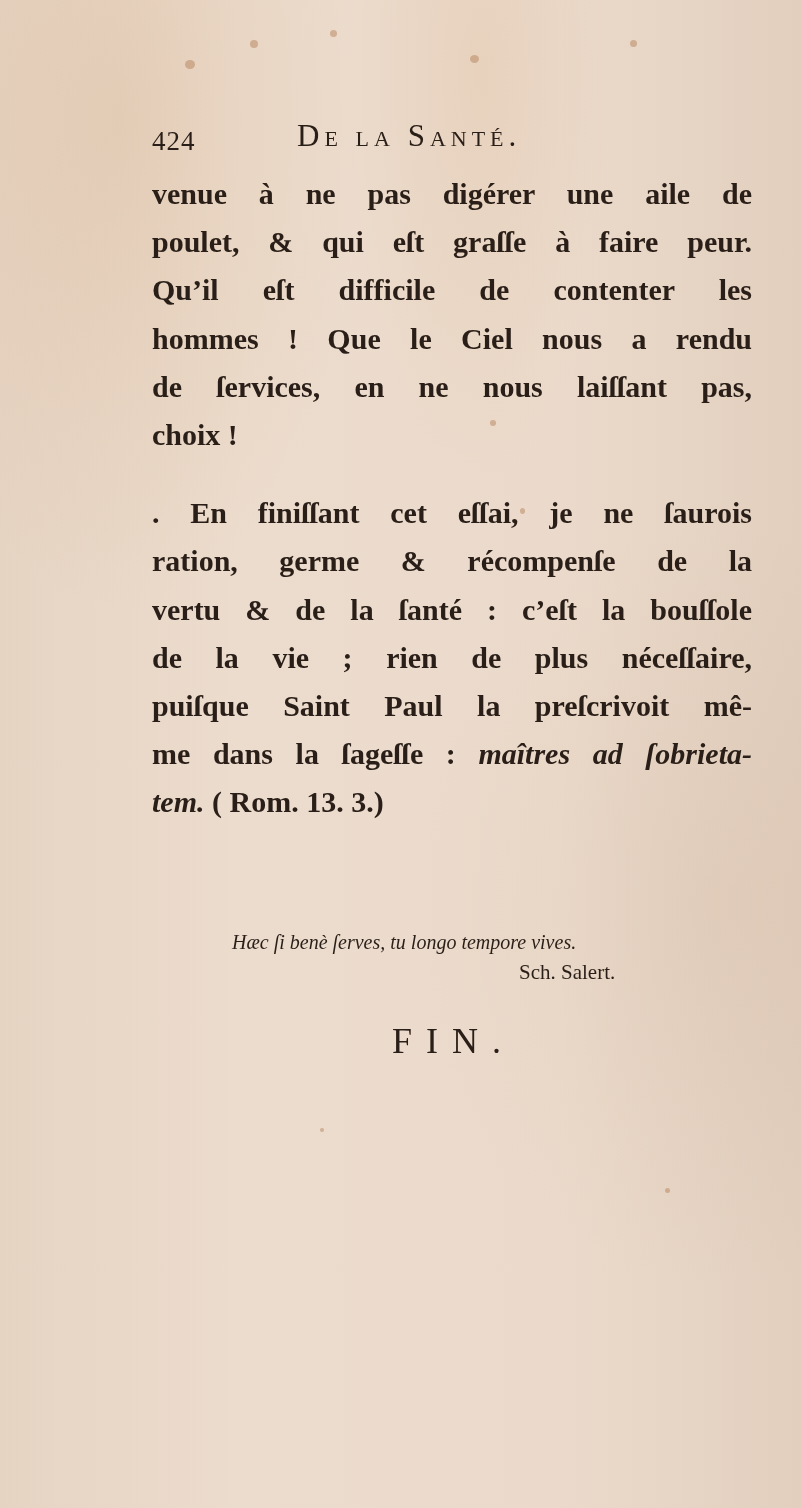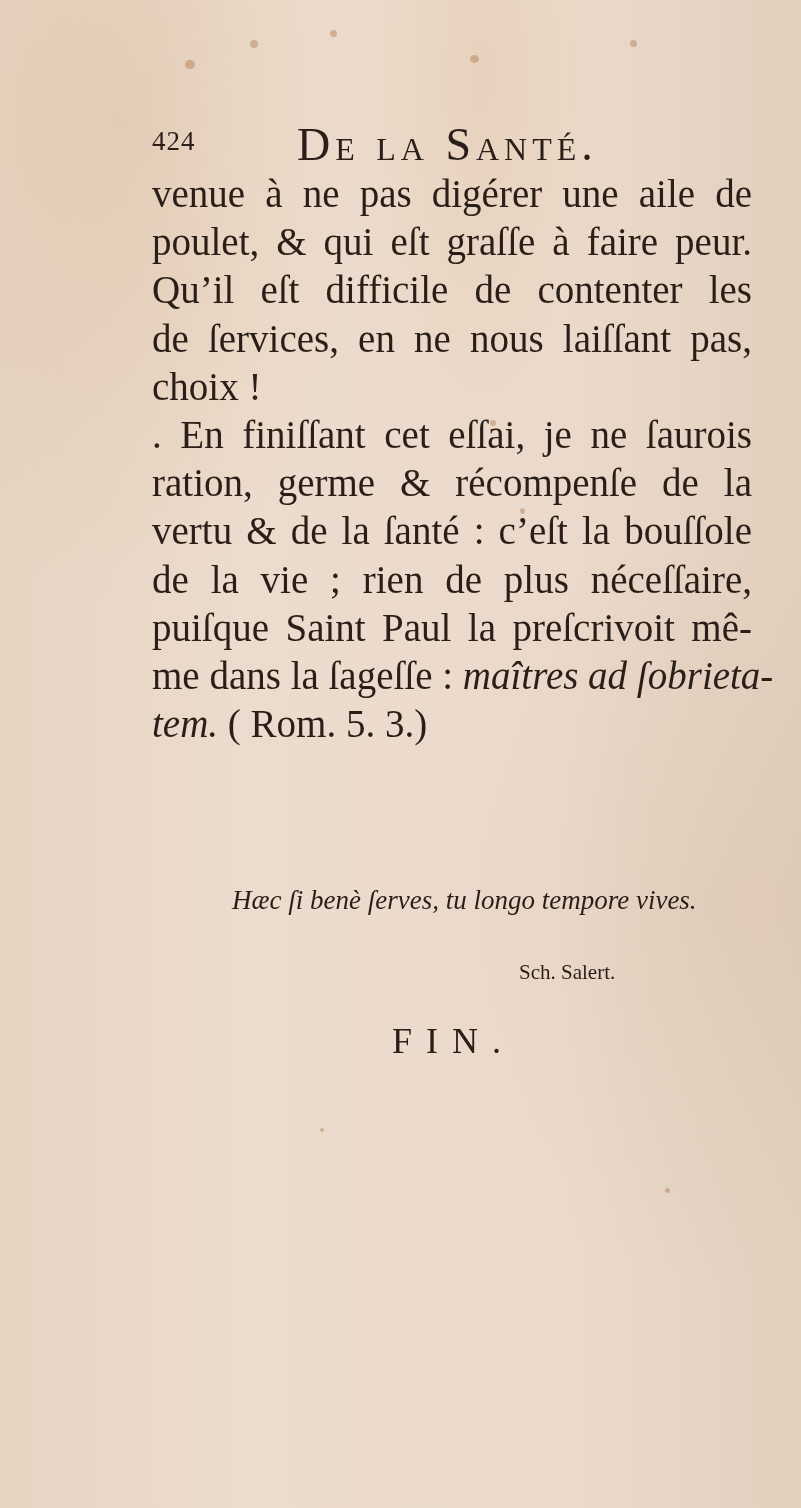--- a/index.html
+++ b/index.html
@@ -37,54 +37,55 @@
       position: absolute;
       left: 0;
       top: 8px;
       font-size: 27px;
       letter-spacing: 1px;
     }
     .head-title {
       position: absolute;
       left: 145px;
       top: 0;
-      font-size: 46px;
+      font-size: 31px;
       font-variant: small-caps;
       letter-spacing: 5px;
     }
     .body-text {
       position: absolute;
       top: 170px;
       left: 0;
       width: 600px;
-      font-size: 39px;
+      font-size: 30px;
       line-height: 48.2px;
+      font-weight: bold;
     }
     .line {
       display: block;
       white-space: nowrap;
       text-align: justify;
       text-align-last: justify;
       height: 48.2px;
     }
     .line.last {
       text-align-last: left;
     }
     .line.noindent-dot {
       padding-left: 45px;
     }
     .line i {
       font-style: italic;
     }
     .quote {
       position: absolute;
-      top: 885px;
+      top: 931px;
       left: 80px;
       font-style: italic;
-      font-size: 27px;
+      font-size: 20px;
       white-space: nowrap;
     }
     .attribution {
       position: absolute;
       top: 960px;
       left: 367px;
       font-size: 21px;
       white-space: nowrap;
     }
     .fin {
@@ -108,34 +109,35 @@
 
   <div class="running-head">
     <span class="page-number">424</span>
     <span class="head-title">De la Santé.</span>
   </div>
 
   <div class="body-text">
     <span class="line">venue à ne pas digérer une aile de</span>
     <span class="line">poulet, &amp; qui eſt graſſe à faire peur.</span>
     <span class="line">Qu’il eſt difficile de contenter les</span>
+    <span class="line">hommes ! Que le Ciel nous a rendu</span>
     <span class="line">de ſervices, en ne nous laiſſant pas,</span>
     <span class="line last">choix !</span>
-    <span class="line noindent-dot" style="padding-left:0;">. En finiſſant cet eſſai, je ne ſaurois</span>
+    <span class="line noindent-dot" style="padding-left:0;margin-top:30px;">. En finiſſant cet eſſai, je ne ſaurois</span>
     <span class="line">ration, germe &amp; récompenſe de la</span>
     <span class="line">vertu &amp; de la ſanté : c’eſt la bouſſole</span>
     <span class="line">de la vie ; rien de plus néceſſaire,</span>
     <span class="line">puiſque Saint Paul la preſcrivoit mê-</span>
     <span class="line">
       <span>me dans la ſageſſe :</span>
       <i>maîtres ad ſobrieta-</i>
     </span>
     <span class="line last">
       <i>tem.</i>
-      <span>( Rom. 5. 3.)</span>
+      <span>( Rom. 13. 3.)</span>
     </span>
   </div>
 
   <div class="quote">Hæc ſi benè ſerves, tu longo tempore vives.</div>
   <div class="attribution">Sch. Salert.</div>
 
   <div class="fin">FIN.</div>
 </div>
 
 <div class="speckle" style="left:185px;top:60px;width:10px;height:9px;"></div>

